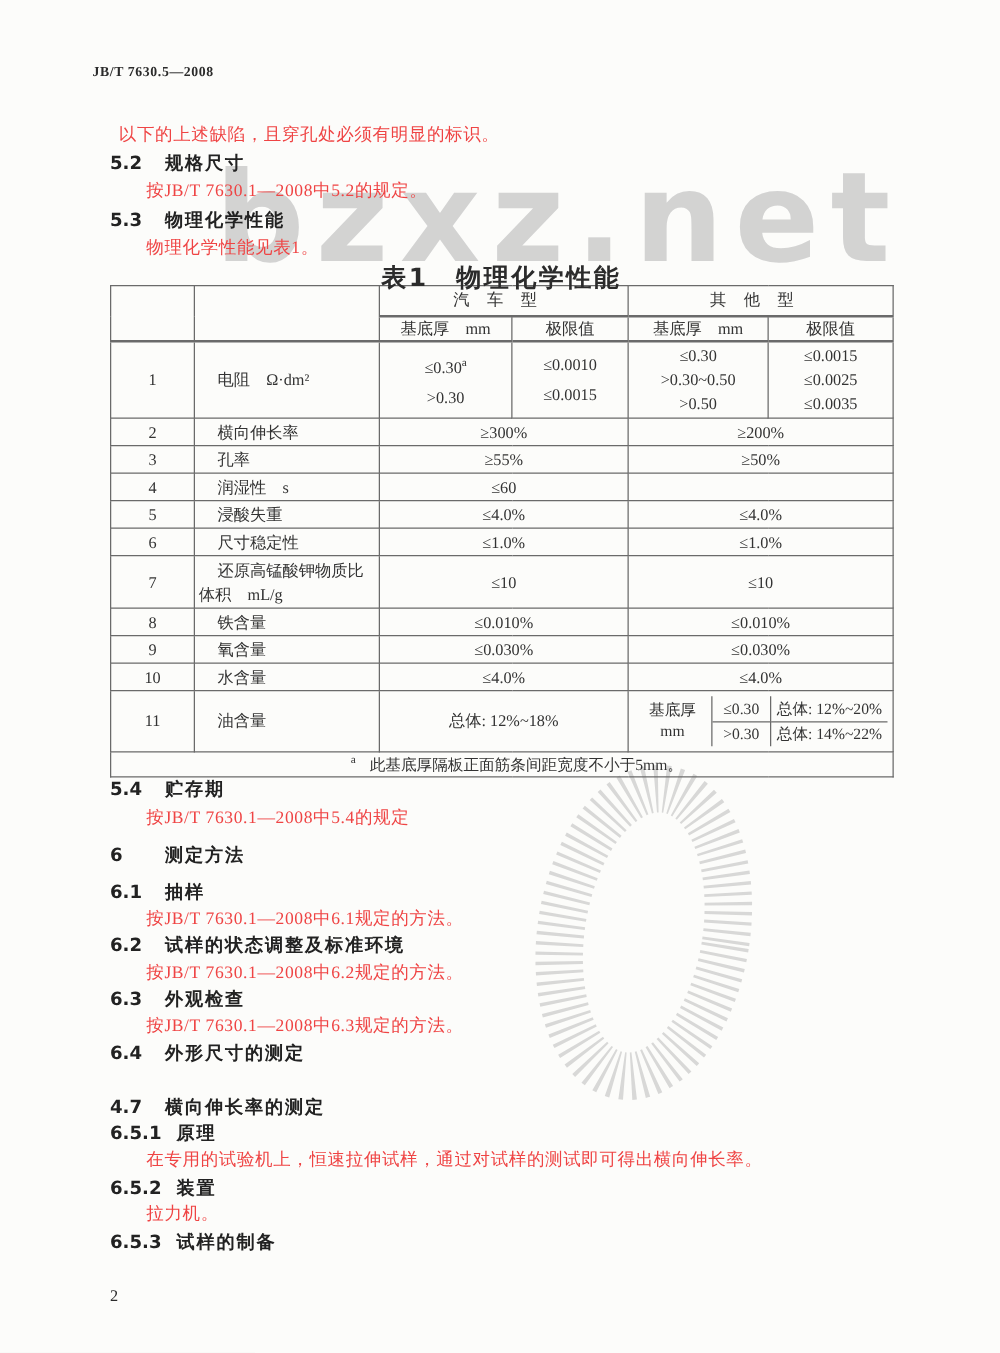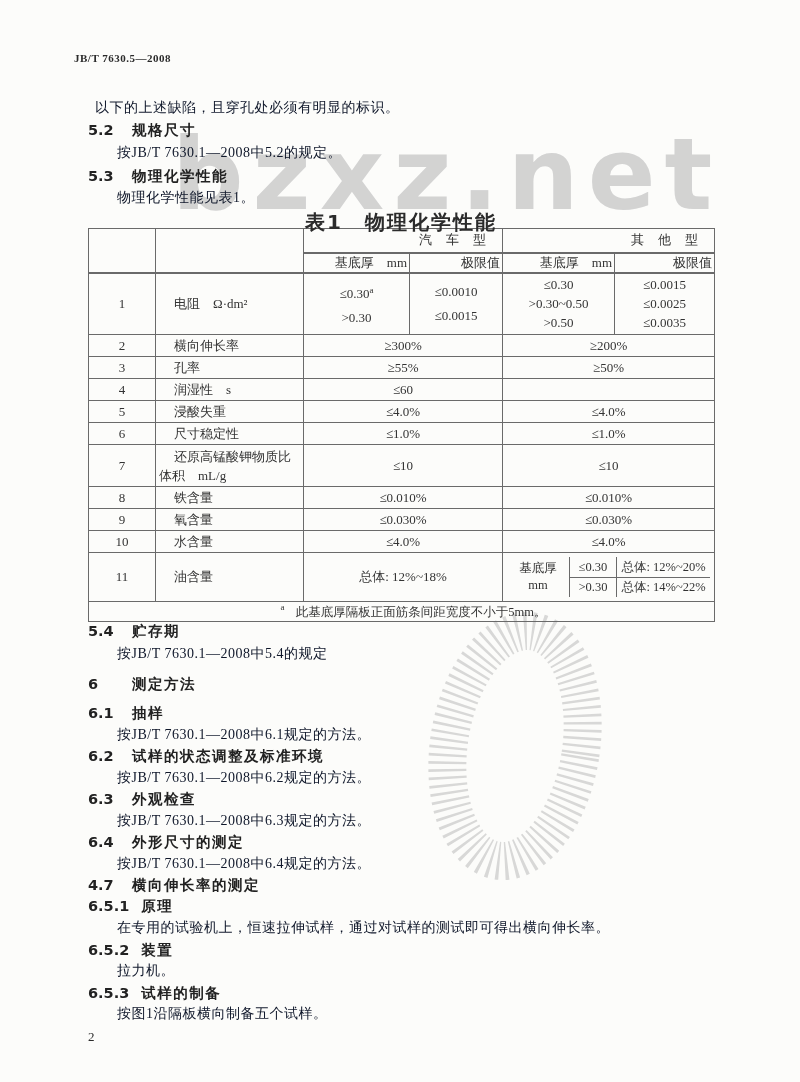--- a/index.html
+++ b/index.html
@@ -7,29 +7,29 @@
   .page{position:relative;width:800px;height:1082px;background:#fcfcfa;overflow:hidden;
         font-family:"Liberation Serif","DejaVu Serif",serif;color:#2b2b2b;}
   .wm{position:absolute;left:172px;top:116px;z-index:0;
       font-family:"DejaVu Sans","Liberation Sans",sans-serif;font-weight:700;
       font-size:100px;letter-spacing:9px;color:#c9c9c9;opacity:.8;user-select:none;}
   .noise{position:absolute;z-index:0;}
   .doc-code{position:absolute;left:74px;top:52px;z-index:2;font-weight:700;font-size:11px;letter-spacing:.5px;}
   .heading{position:absolute;left:88px;z-index:2;font-family:"DejaVu Sans","Liberation Sans",sans-serif;
            font-weight:700;font-size:14.5px;color:#222;letter-spacing:1.5px;white-space:nowrap;}
   .heading .num{display:inline-block;min-width:32px;margin-right:12px;letter-spacing:0;}
-  .bodyline{position:absolute;left:117px;z-index:2;font-size:14px;letter-spacing:.5px;white-space:nowrap;color:#0f172a;}
+  .bodyline{position:absolute;left:117px;z-index:2;font-size:14px;letter-spacing:.5px;white-space:nowrap;color:#ef4444;}
   .intro{left:95px;}
   .caption{position:absolute;left:88px;top:209px;width:626px;z-index:2;text-align:center;
            font-family:"DejaVu Sans","Liberation Sans",sans-serif;font-weight:700;font-size:20px;letter-spacing:2px;}
   table.t1{position:absolute;left:88px;top:228px;z-index:1;width:626px;border-collapse:collapse;
            table-layout:fixed;font-size:13px;color:#333;}
   .t1 td{border:1px solid #6a6a6a;text-align:center;vertical-align:middle;padding:0 2px;overflow:hidden;}
   .t1 .item{text-align:left;padding-left:18px;}
-  .t1 .bb2{border-bottom-width:2px;text-align:right;}
+  .t1 .bb2{border-bottom-width:2px;}
   .t1 .grp{letter-spacing:14px;font-weight:400;}
   .t1 sup{font-size:9px;}
   .lines div{line-height:19px;}
   .lines2 div{line-height:24px;}
   .fnote{text-align:right;padding-left:26px !important;font-size:12.5px;}
   .r11grid{display:grid;grid-template-columns:63px 47px 1fr;grid-auto-rows:1fr;height:40px;}
   .r11grid>div{display:flex;align-items:center;justify-content:center;font-size:12.5px;}
   .r11label{grid-row:1/3;border-right:1px solid #6a6a6a;flex-direction:column;line-height:17px;}
   .r11b1{border-right:1px solid #6a6a6a;}
   .r11b2{border-right:1px solid #6a6a6a;border-top:1px solid #6a6a6a;}
@@ -210,36 +210,34 @@
   <div class="bodyline" style="top:769px">按JB/T 7630.1—2008中6.2规定的方法。</div>
 
   <div class="heading" style="top:790px">
     <span class="num">6.3</span><span>外观检查</span>
   </div>
   <div class="bodyline" style="top:812px">按JB/T 7630.1—2008中6.3规定的方法。</div>
 
   <div class="heading" style="top:833px">
     <span class="num">6.4</span><span>外形尺寸的测定</span>
   </div>
-  <div class="bodyline" style="top:855px">按JB/T 7630.1—2008中6.4规定的方法。</div>
 
   <div class="heading" style="top:876px">
     <span class="num">4.7</span><span>横向伸长率的测定</span>
   </div>
 
   <div class="heading" style="top:897px">
     <span class="num">6.5.1</span><span>原理</span>
   </div>
   <div class="bodyline" style="top:919px">在专用的试验机上，恒速拉伸试样，通过对试样的测试即可得出横向伸长率。</div>
 
   <div class="heading" style="top:941px">
     <span class="num">6.5.2</span><span>装置</span>
   </div>
   <div class="bodyline" style="top:962px">拉力机。</div>
 
   <div class="heading" style="top:984px">
     <span class="num">6.5.3</span><span>试样的制备</span>
   </div>
-  <div class="bodyline" style="top:1005px">按图1沿隔板横向制备五个试样。</div>
 
   <div class="pageno">2</div>
 
 </div>
 
 </body></html>

